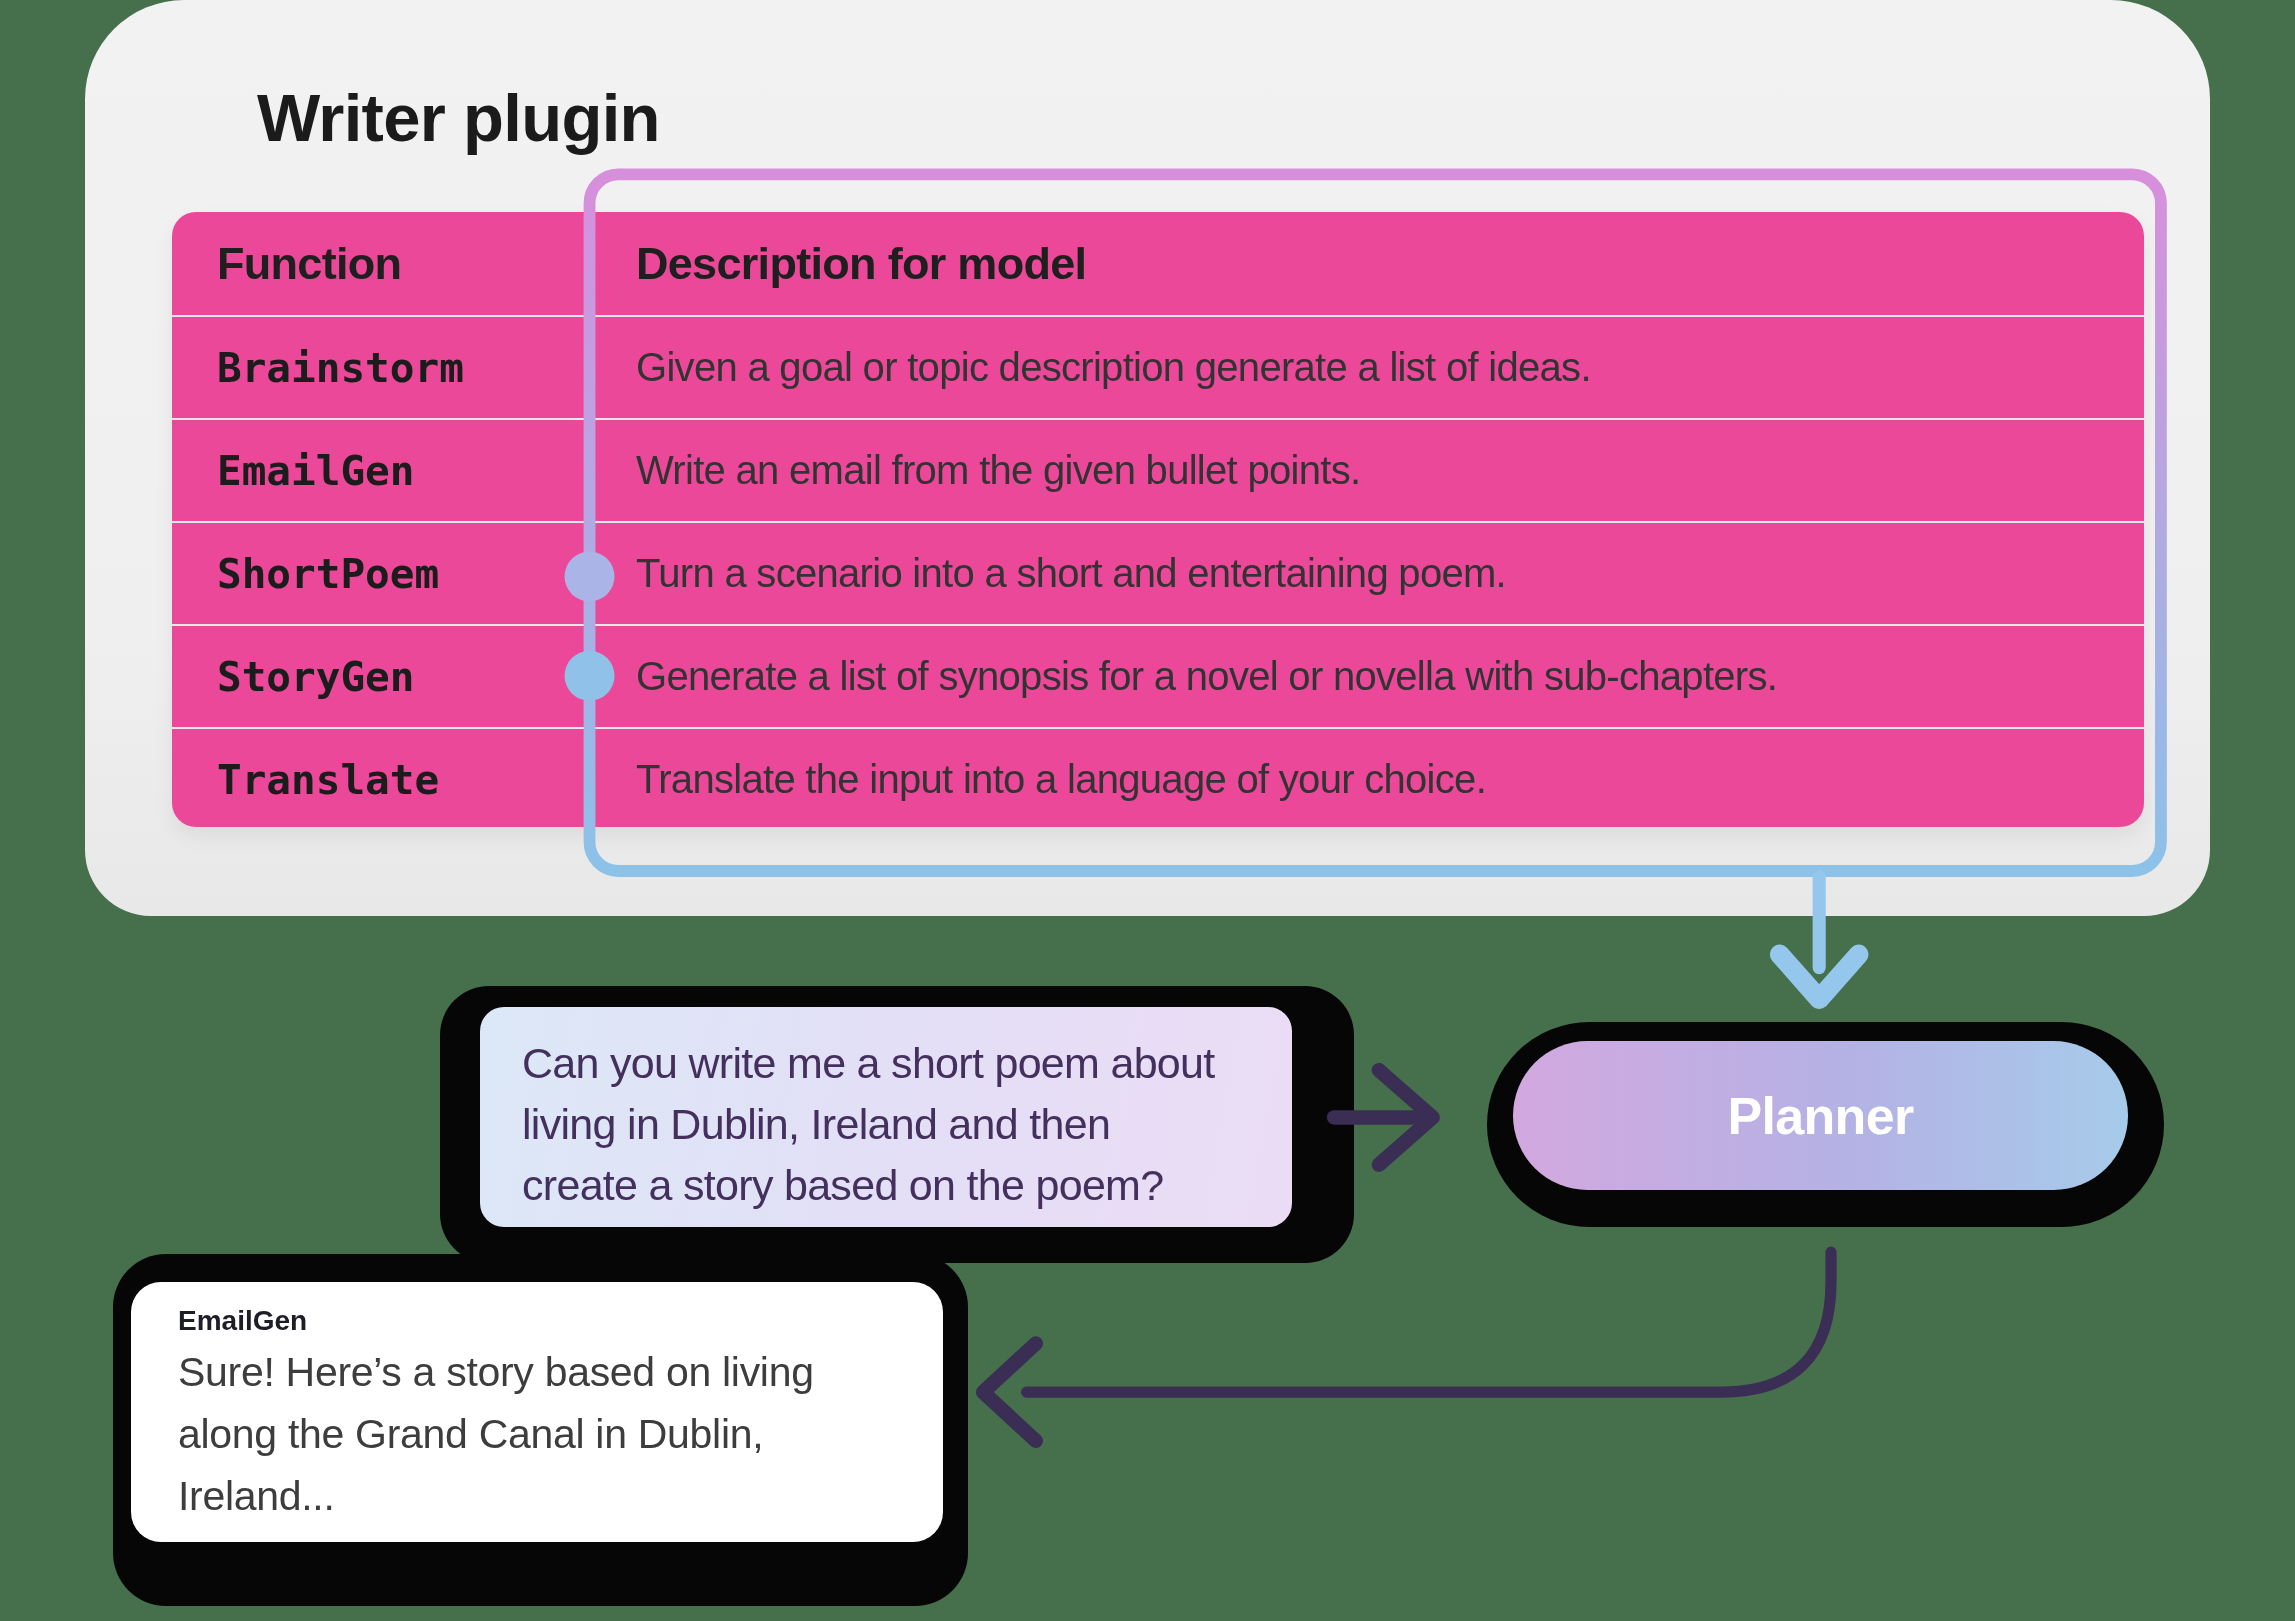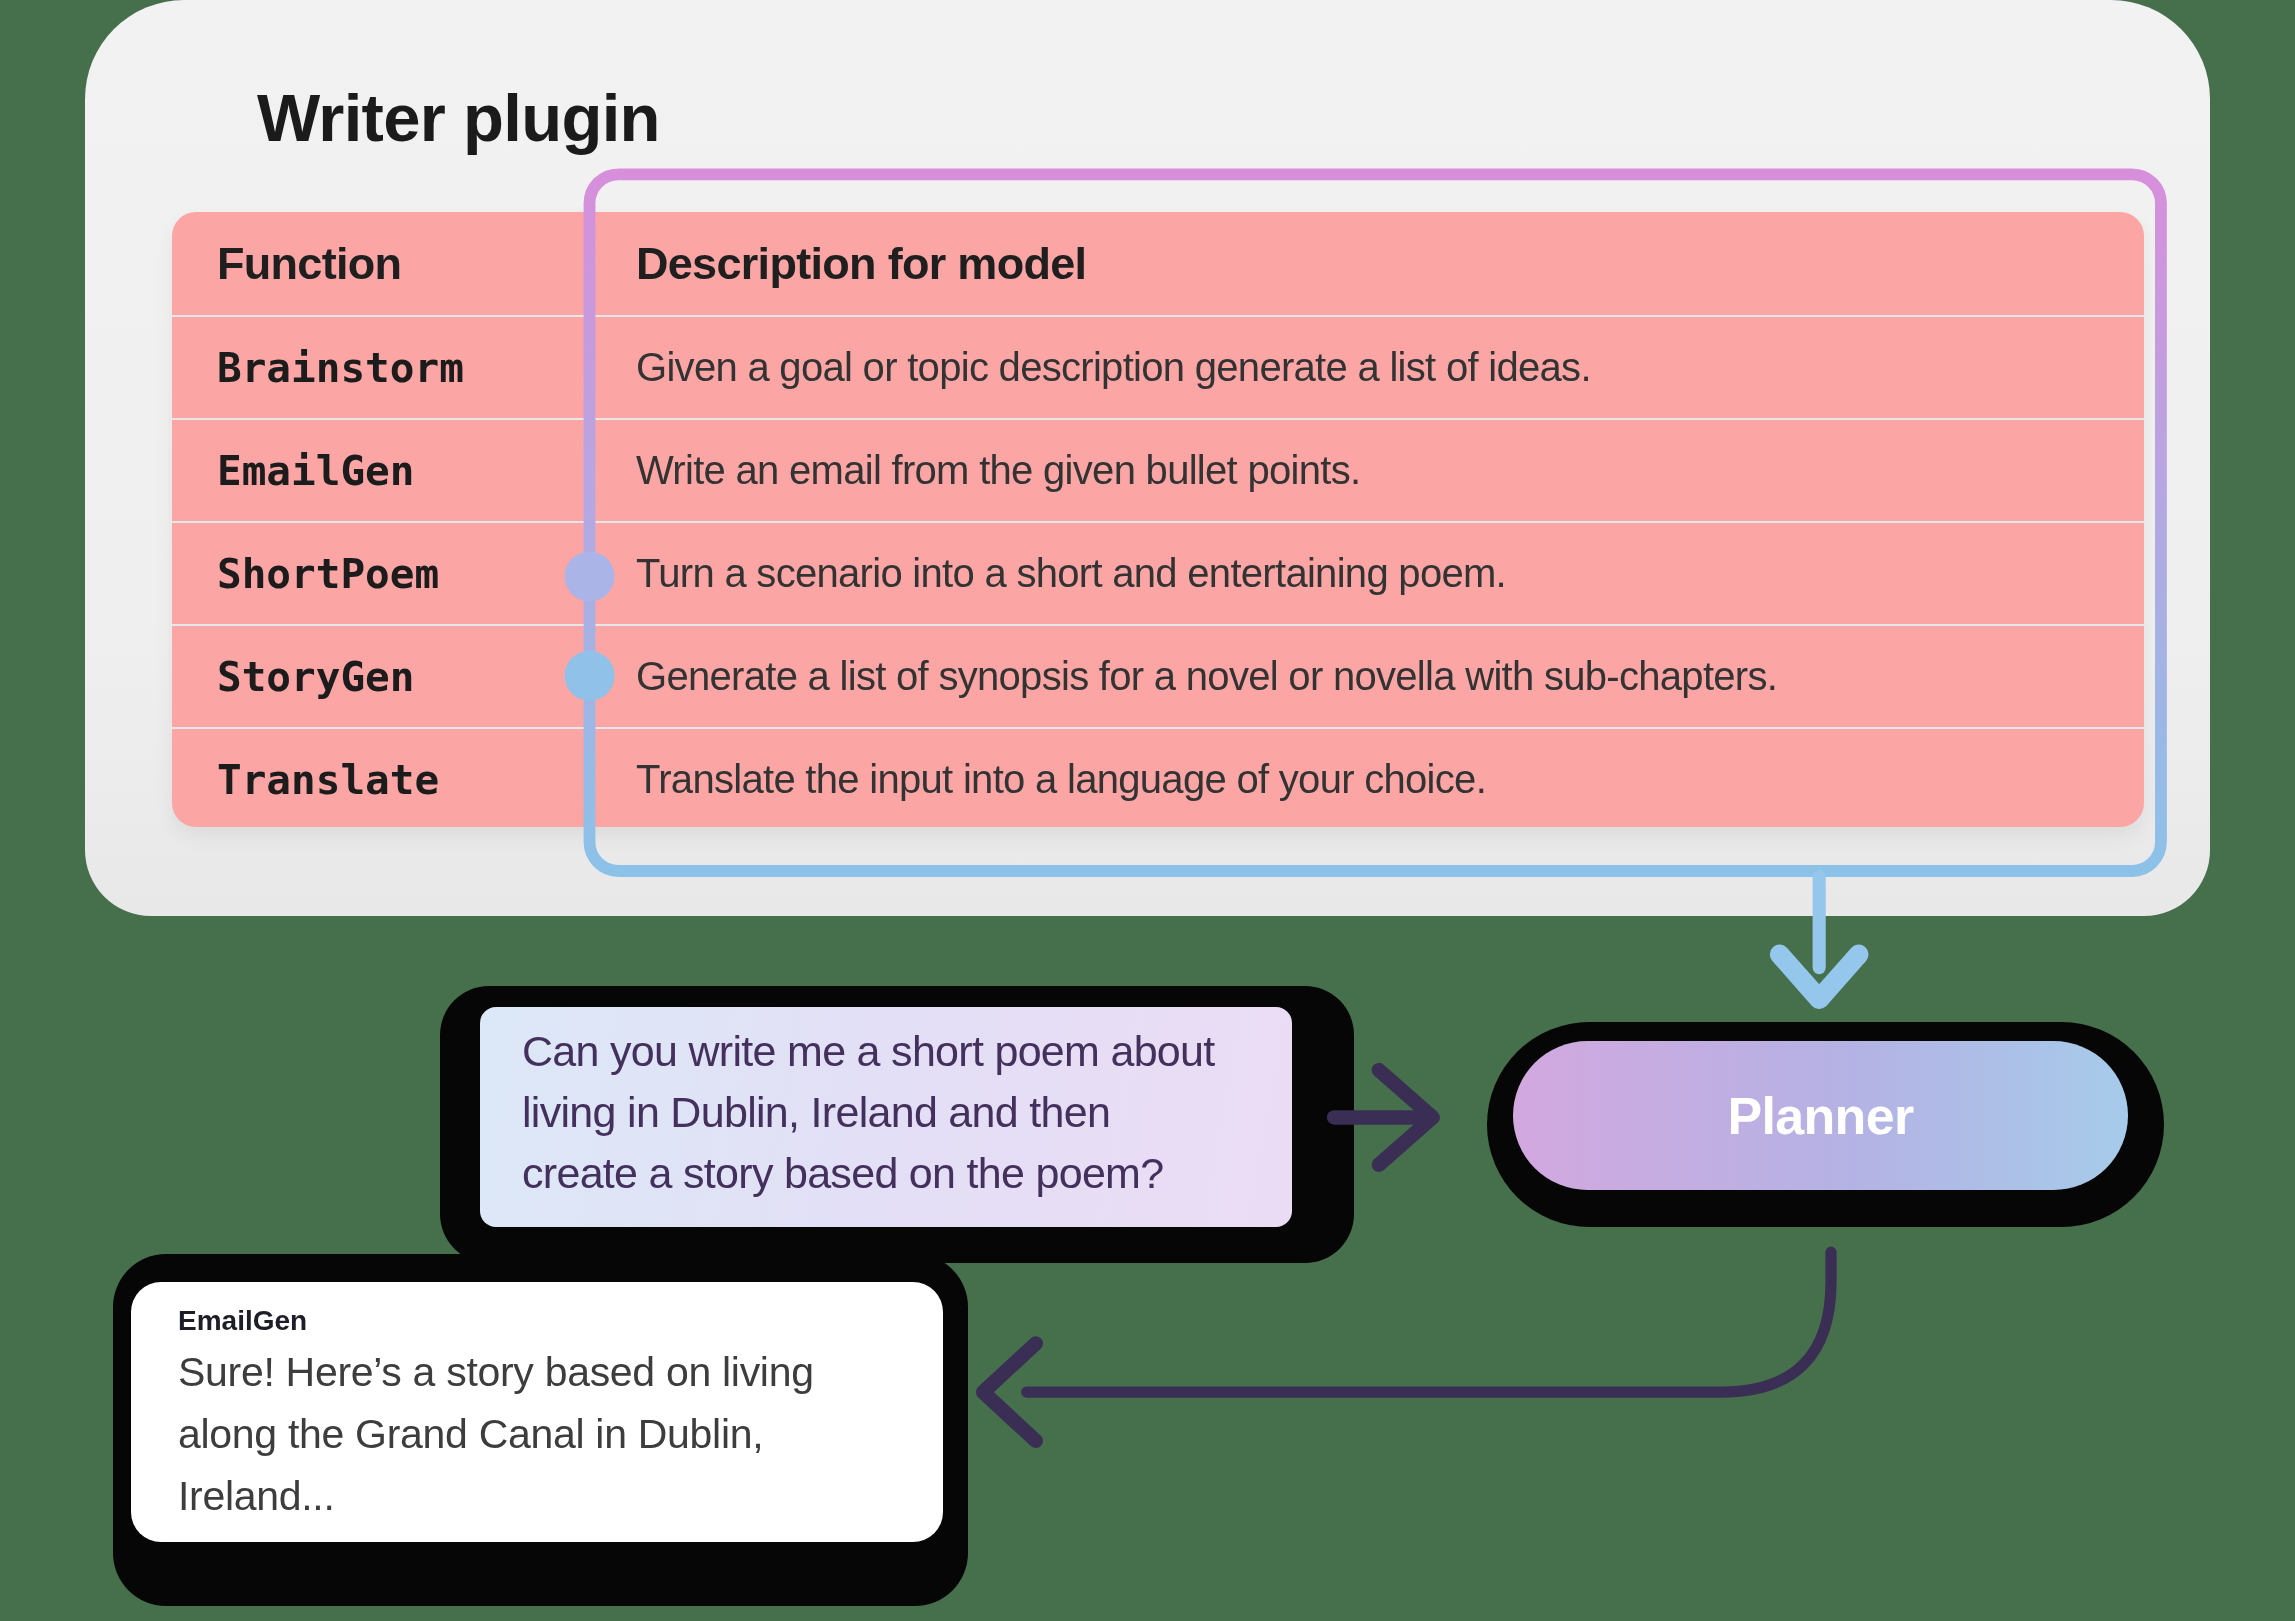--- a/index.html
+++ b/index.html
@@ -7,39 +7,39 @@
           font-family:"Liberation Sans",sans-serif;}
 
   
   .card{position:absolute;left:85px;top:0;width:2125px;height:916px;
         background:linear-gradient(180deg,#F3F2F3 0%,#F0EFF0 70%,#E9E8E9 100%);
         border-radius:99px 99px 66px 66px;}
   .card-title{position:absolute;left:172px;top:79px;font-size:67px;font-weight:700;
               color:#1B1B1B;letter-spacing:-0.7px;text-align:right;}
 
   
-  .fn-table{position:absolute;left:172px;top:212px;width:1972px;height:615px;background:#fca5a5;
+  .fn-table{position:absolute;left:172px;top:212px;width:1972px;height:615px;background:#ec4899;
             border-radius:24px;box-shadow:0 9.2px 20px rgba(0,0,0,0.06);}
   .trow{display:flex;align-items:center;height:103px;box-sizing:border-box;}
   .trow + .trow{border-top:2px solid #E8E7E8;}
   .col-fn{width:464px;box-sizing:border-box;padding-left:45px;flex:none;font-weight:bold;}
   .col-desc{flex:1;box-sizing:border-box;padding-right:20px;}
   .th{font-size:45px;font-weight:700;color:#1F1F1F;letter-spacing:-0.7px;}
   .fn-name{font-family:"DejaVu Sans Mono","Liberation Mono",monospace;font-size:41px;color:#1C1C1C;}
   .fn-desc{font-size:40px;color:#333333;letter-spacing:-0.7px;}
 
   
   .overlay{position:absolute;left:0;top:0;width:2295px;height:1621px;pointer-events:none;}
 
   
   .shadow-blob{position:absolute;background:#060606;}
   .user-shadow{left:440px;top:986px;width:914px;height:277px;border-radius:49px;}
-  .user-bubble{position:absolute;left:480px;top:1007px;width:812px;height:220px;border-radius:16px;
+  .user-bubble{position:absolute;left:480px;top:1007px;width:812px;height:220px;border-radius:24px;
                background:linear-gradient(100deg,#DCE8F7 0%,#E3DFF6 50%,#EBDCF5 100%);
-               box-sizing:border-box;padding:14px 0 0 42px;}
+               box-sizing:border-box;padding:26px 0 0 42px;}
   .user-line{font-size:43px;line-height:61px;color:#44305C;letter-spacing:-0.7px;white-space:nowrap;}
 
   .planner-shadow{left:1487px;top:1022px;width:677px;height:205px;border-radius:105px;}
   .planner-pill{position:absolute;left:1513px;top:1041px;width:615px;height:149px;border-radius:75px;
                 background:linear-gradient(90deg,#D2A8DF 0%,#B4B2E4 55%,#A6CBEA 100%);
                 display:flex;align-items:center;justify-content:center;}
   .planner-label{font-size:52px;font-weight:700;color:#FFFFFF;letter-spacing:-0.7px;}
 
   .copilot-shadow{left:113px;top:1254px;width:855px;height:352px;border-radius:53px;}
   .copilot-bubble{position:absolute;left:131px;top:1282px;width:812px;height:260px;border-radius:30px;

